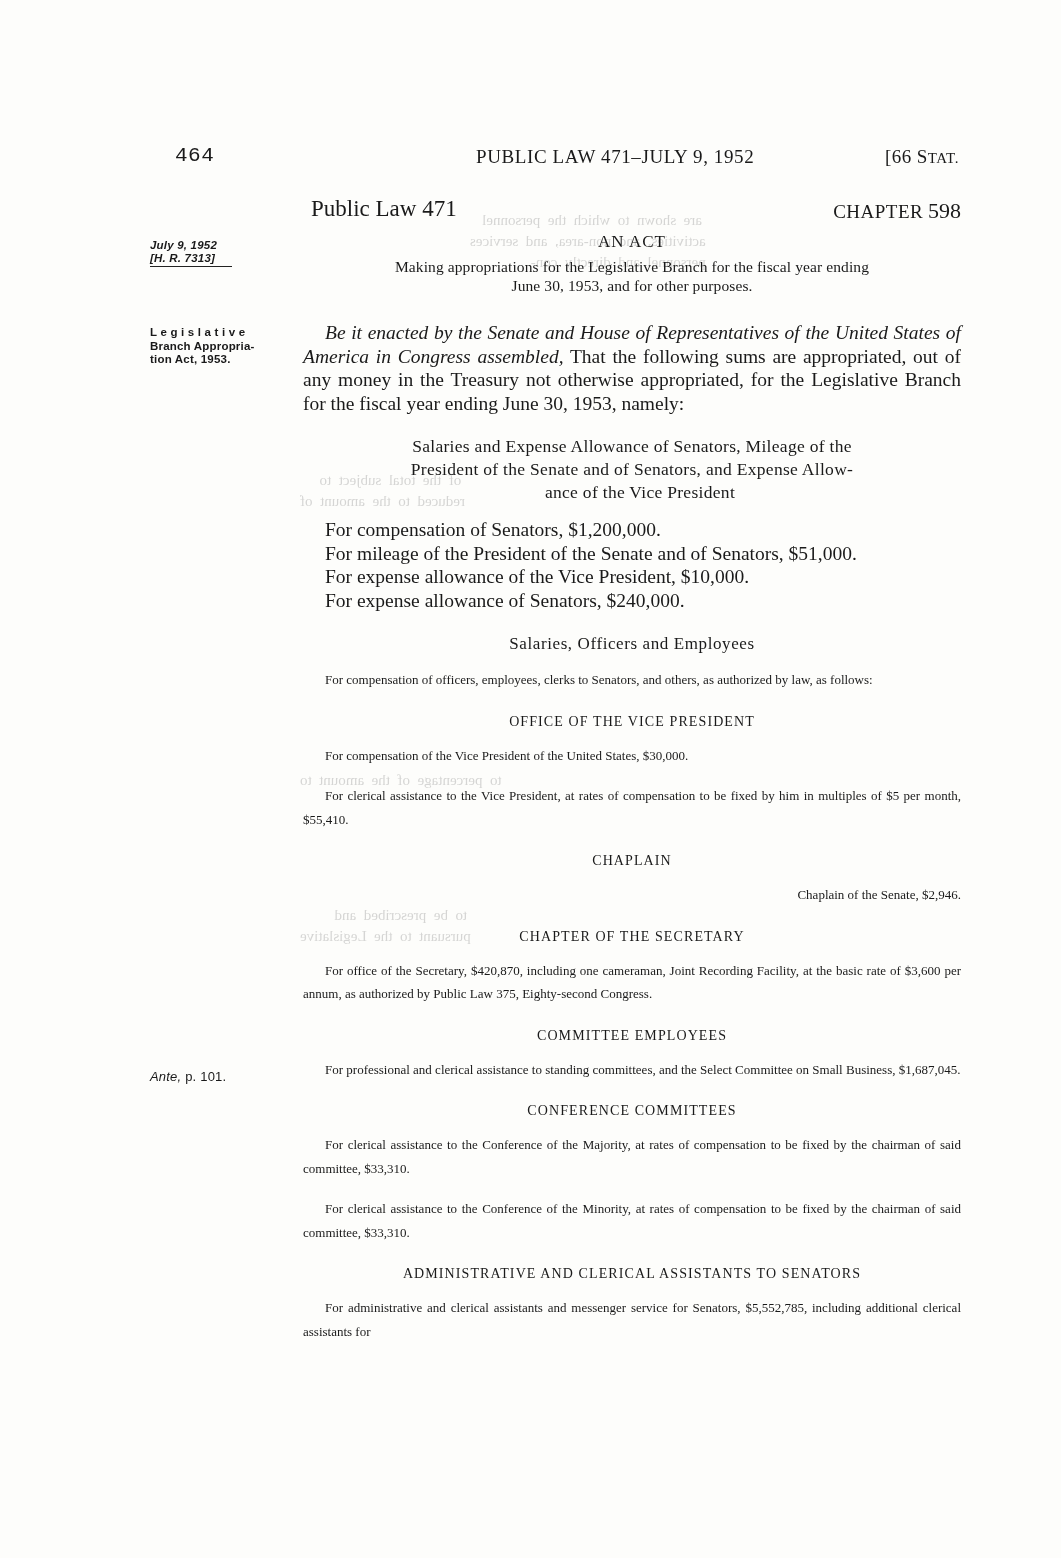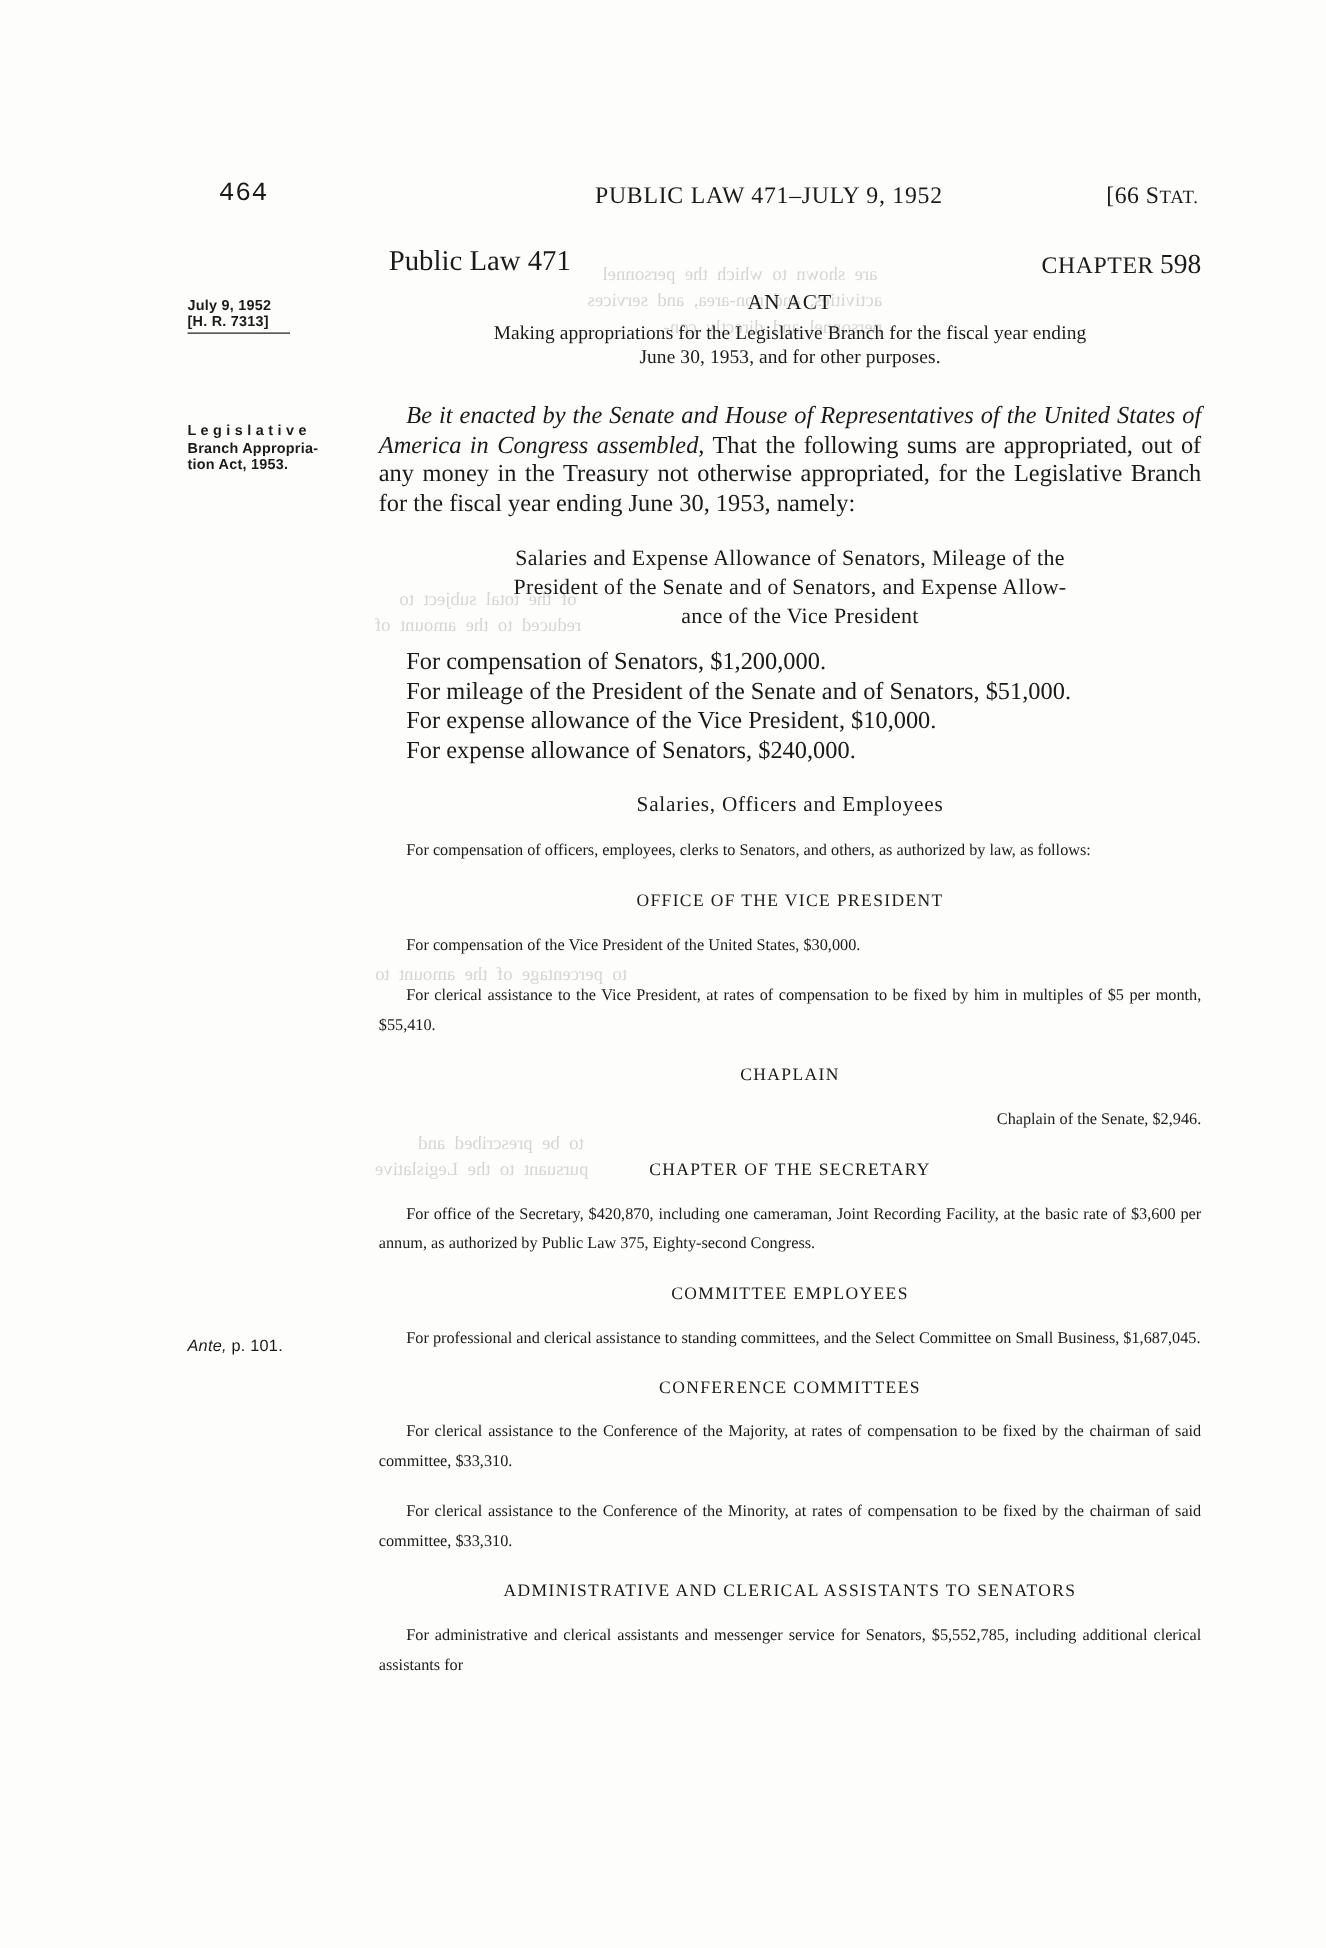--- a/index.html
+++ b/index.html
@@ -62,28 +62,28 @@
     position: absolute;
     left: 150px;
     width: 132px;
     font-family: "Liberation Sans", sans-serif;
     font-size: 11.5px;
     line-height: 13px;
     font-weight: bold;
     color: #1a1a1a;
     letter-spacing: 0.2px;
   }
-  .margin-note.date { top: 239px; text-align: left; }
+  .margin-note.date { top: 239px; text-align: left; font-style: italic; }
   .margin-note.date .line2 {
     display: block;
     border-bottom: 1.5px solid #222;
     width: 82px;
     padding-bottom: 1px;
   }
-  .margin-note.act { top: 339px; line-height: 13.5px; }
+  .margin-note.act { top: 326px; line-height: 13.5px; }
   .margin-note.ante {
     top: 1070px;
     font-family: "Liberation Sans", sans-serif;
     font-weight: normal;
     font-size: 13px;
   }
   .margin-note.ante i { font-style: italic; }
 
   
   .col {

